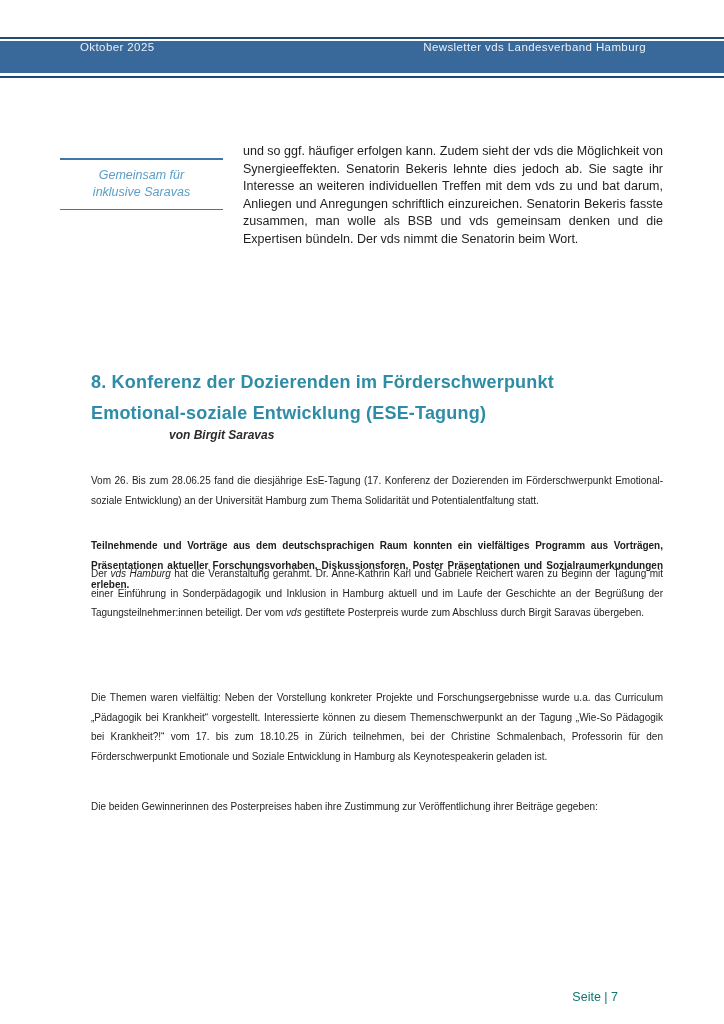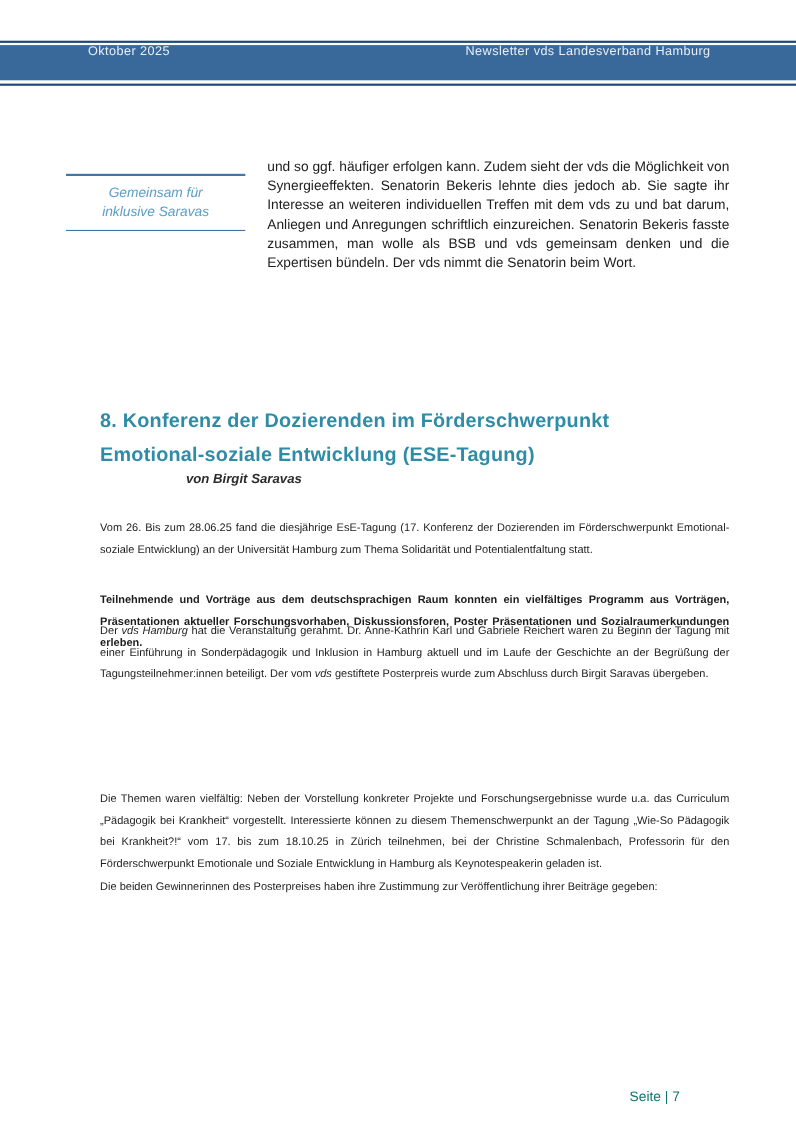--- a/index.html
+++ b/index.html
@@ -94,21 +94,21 @@
     left: 91px;
     width: 572px;
     margin: 0;
     font-size: 10px;
     line-height: 19.5px;
     text-align: justify;
   }
   .p1 { top: 471px; }
   .p2 { top: 536px; font-weight: bold; }
   .p3 { top: 564px; }
-  .p4 { top: 688px; margin-top: 29px; }
+  .p4 { top: 688px; }
   .p5 { top: 797px; }
 
   
   .footer {
     position: absolute;
     top: 990px;
     right: 106px;
     font-size: 12.5px;
     color: #0f766e;
   }

